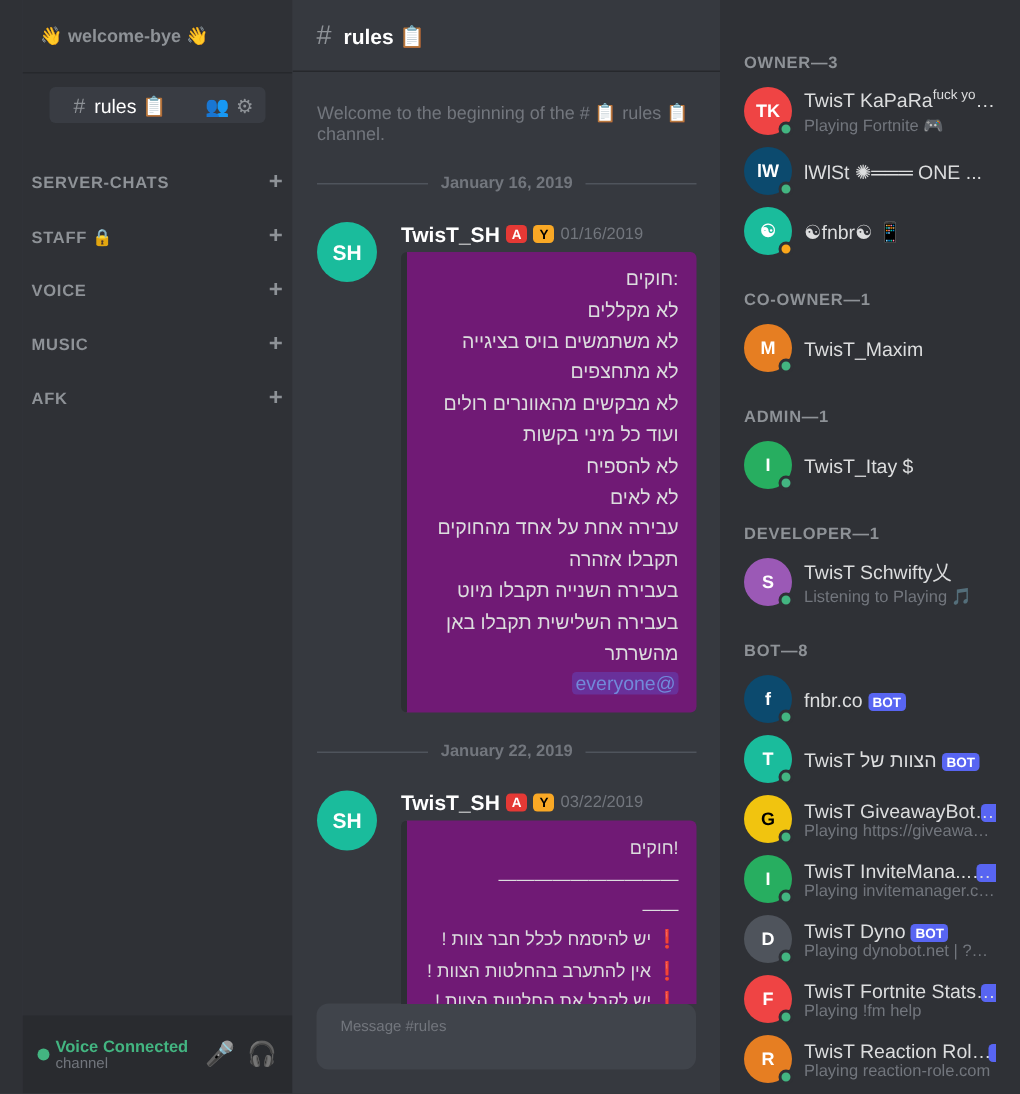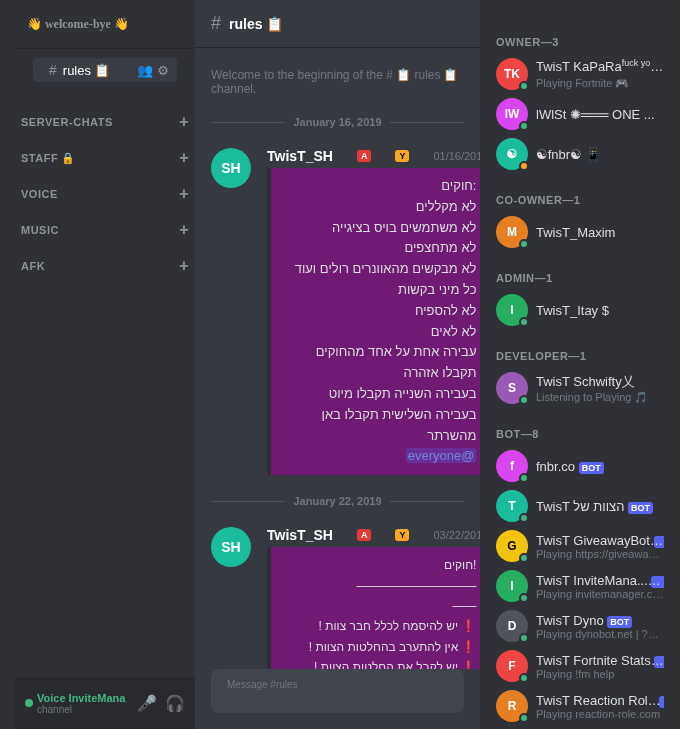--- a/index.html
+++ b/index.html
@@ -31,21 +31,20 @@
       overflow: hidden;
     }
 
     .channel-header {
       padding: 24px 12px;
       border-bottom: 1px solid #26282c;
       display: flex;
       align-items: center;
       justify-content: space-between;
       height: 48px;
-      font-family: Liberation Serif, serif;
     }
 
     .channel-header-name {
       font-size: 13px;
       font-weight: 600;
       color: #fff;
       display: flex;
       align-items: center;
       gap: 4px;
     }
@@ -223,21 +222,21 @@
       color: #fff;
     }
 
     .message-content {
       flex: 1;
     }
 
     .message-header {
       display: flex;
       align-items: center;
-      gap: 24px;
+      gap: 4px;
       margin-bottom: 2px;
     }
 
     .message-author {
       font-weight: 600;
       font-size: 14px;
       color: #fff;
     }
 
     .badge {
@@ -369,21 +368,21 @@
       font-size: 11px;
       color: #72767d;
       white-space: nowrap;
       overflow: hidden;
       text-overflow: ellipsis;
     }
 
     .av-red { background: #ef4444; }
     .av-orange { background: #e67e22; }
     .av-teal { background: #1abc9c; }
-    .av-blue { background: #d946ef; }
+    .av-blue { background: #0c4a6e; }
     .av-purple { background: #9b59b6; }
     .av-green { background: #27ae60; }
     .av-dark { background: #4f545c; }
     .av-yellow { background: #f1c40f; color: #000; }
   </style>
 </head>
 <body>
 
 <div class="left-sidebar"></div>
 
@@ -433,21 +432,21 @@
     <div class="channel-category">
       <span>AFK</span>
       <span class="category-add">+</span>
     </div>
   </div>
 
   <div class="sidebar-bottom">
     <div class="voice-indicator">
       <div class="voice-dot"></div>
       <div>
-        <div class="voice-text">Voice InviteMana</div>
+        <div class="voice-text">Voice Connected</div>
         <div class="voice-subtext">channel</div>
       </div>
     </div>
     <div class="voice-actions">
       <span>🎤</span>
       <span>🎧</span>
     </div>
   </div>
 </div>
 

